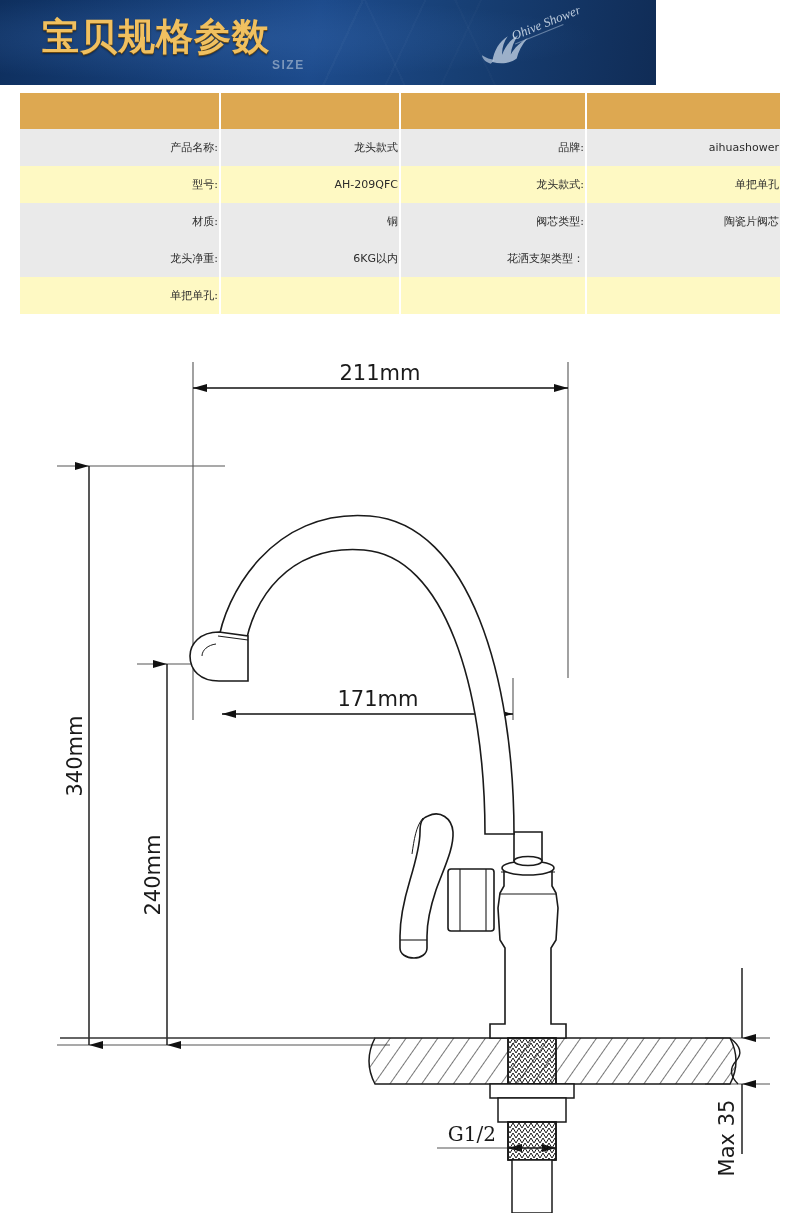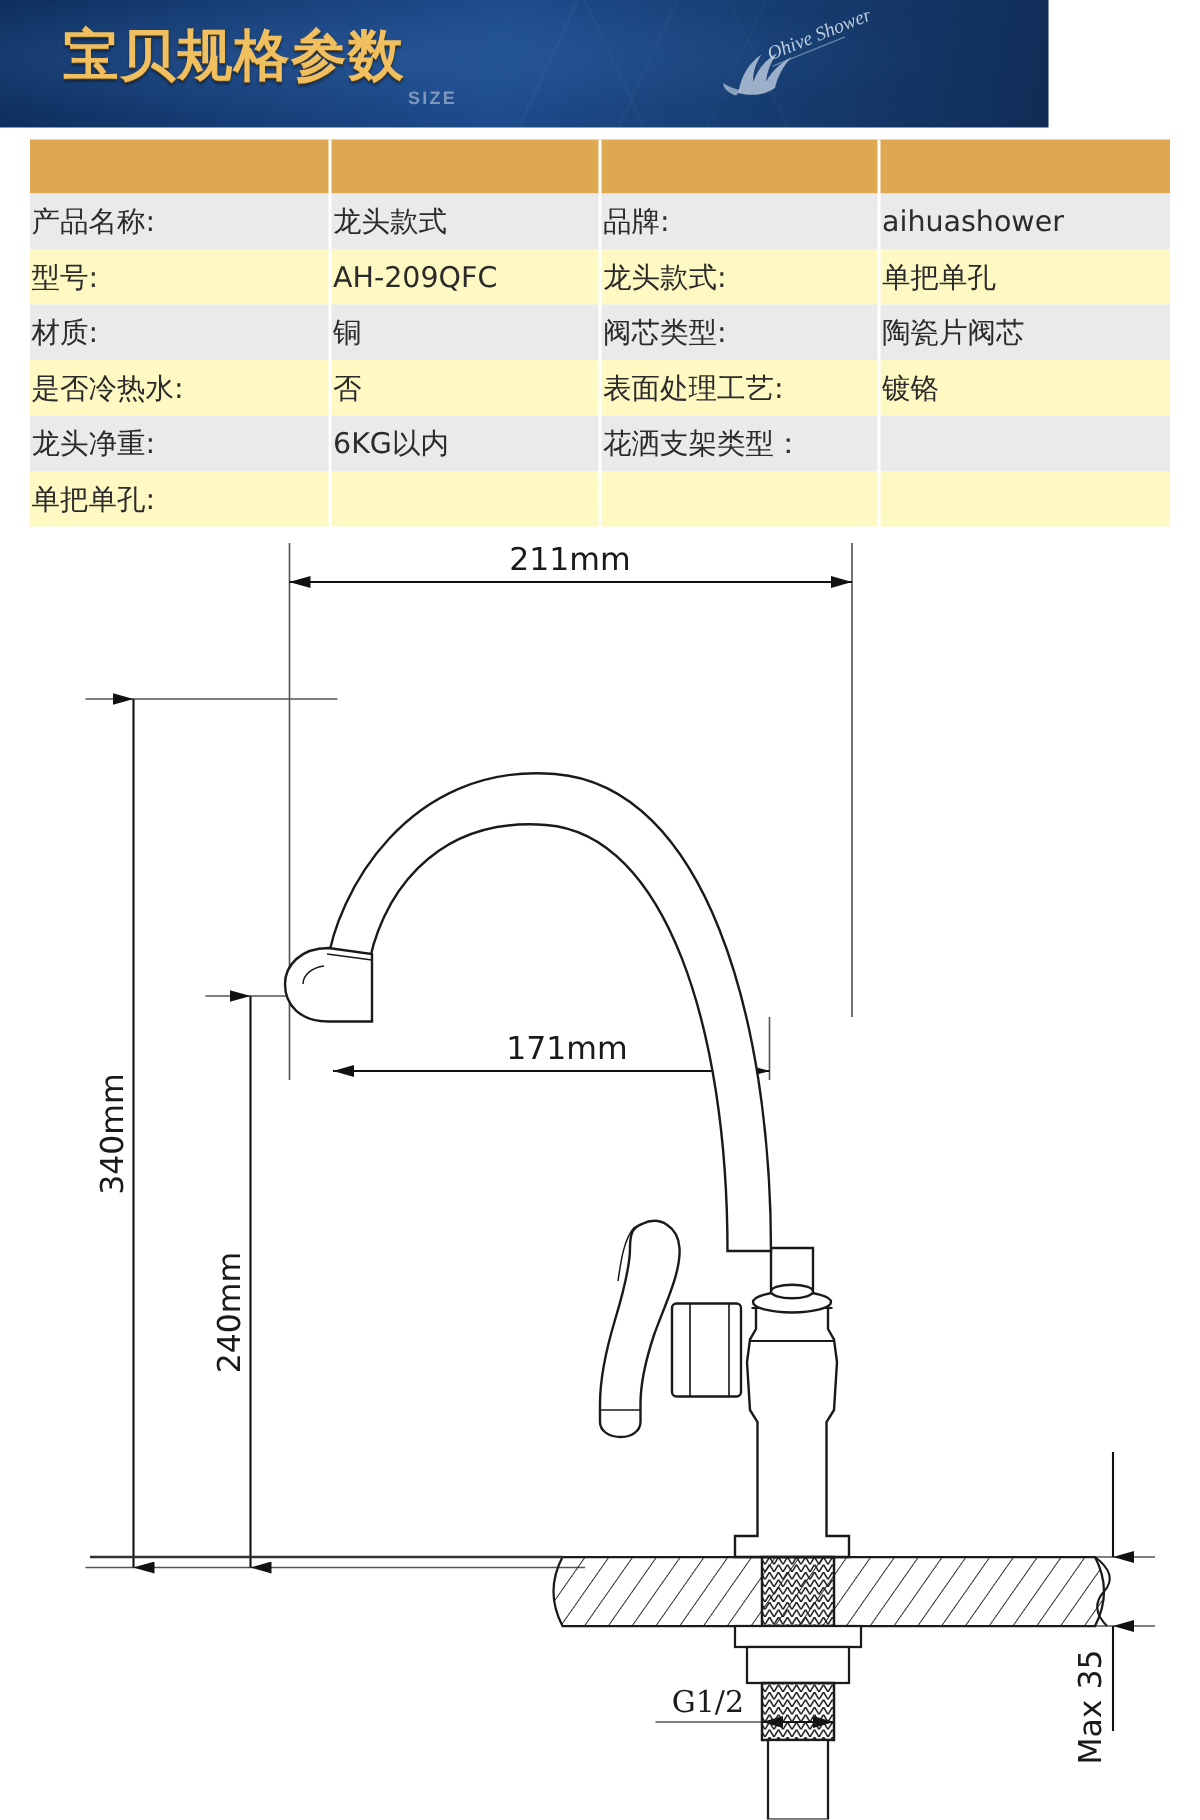--- a/index.html
+++ b/index.html
@@ -1,20 +1,20 @@
 <!DOCTYPE html>
 <html><head>
 <meta charset="utf-8">
 <style>
   html,body{margin:0;padding:0;background:#fff;}
   body{width:800px;height:1213px;font-family:"Liberation Sans","DejaVu Sans",sans-serif;overflow:hidden;}
 
   
   .banner{position:relative;width:656px;height:85px;overflow:hidden;
-    background:linear-gradient(100deg,#0e2f5e 0%,#17407a 28%,#1d4b8c 48%,#173f74 70%,#102c56 100%);padding-left:43px;}
+    background:linear-gradient(100deg,#0e2f5e 0%,#17407a 28%,#1d4b8c 48%,#173f74 70%,#102c56 100%);}
   .banner .diag{position:absolute;top:0;left:0;width:100%;height:100%;opacity:.5;
     background:
       linear-gradient(115deg,transparent 0 52%,rgba(255,255,255,.055) 52% 52.35%,transparent 52.35%),
       linear-gradient(115deg,transparent 0 61%,rgba(255,255,255,.05) 61% 61.3%,transparent 61.3%),
       linear-gradient(115deg,transparent 0 69%,rgba(255,255,255,.04) 69% 69.3%,transparent 69.3%),
       linear-gradient(65deg,transparent 0 58%,rgba(255,255,255,.05) 58% 58.3%,transparent 58.3%),
       linear-gradient(65deg,transparent 0 71%,rgba(255,255,255,.04) 71% 71.3%,transparent 71.3%);}
   .banner .vig{position:absolute;inset:0;background:radial-gradient(ellipse at 30% 45%,rgba(60,110,180,.35),transparent 62%);}
   .banner-title{position:absolute;left:42px;top:14px;font-size:37px;line-height:46px;font-weight:bold;
     color:#f0c060;letter-spacing:1px;text-shadow:0 1px 0 #6d4a10,0 2px 2px rgba(0,0,0,.45);
@@ -31,21 +31,21 @@
   .brand-sub{font-size:8.5px;letter-spacing:.4px;color:#8aa0bc;font-family:"Liberation Serif","DejaVu Serif",serif;
     font-weight:bold;margin-top:1px;}
   .brand-fine{margin-top:4px;}
   .brand-fine i{display:block;height:2px;background:rgba(140,165,200,.30);margin-bottom:2.5px;}
   .brand-fine i:nth-child(1){width:150px;} .brand-fine i:nth-child(2){width:128px;}
   .brand-fine i:nth-child(3){width:146px;} .brand-fine i:nth-child(4){width:119px;}
   .brand-fine i:nth-child(5){width:140px;} .brand-fine i:nth-child(6){width:70px;}
 
   
   .spec{position:absolute;left:20px;top:93px;width:760px;border-collapse:collapse;table-layout:fixed;}
-  .spec td{height:35px;font-size:19px;text-align:left;vertical-align:middle;color:#2b2b2b;
+  .spec td{height:35px;font-size:11px;text-align:right;vertical-align:middle;color:#2b2b2b;
     border-right:2px solid #fff;font-family:"DejaVu Sans","Liberation Sans",sans-serif;}
   .spec td:last-child{border-right:none;}
   .spec tr.head td{height:34px;background:#dda851;}
   .spec tr.rA td{background:#eaeaea;}
   .spec tr.rB td{background:#fef9c3;}
   .spec col.c1{width:200px;} .spec col.c2{width:180px;}
   .spec col.c3{width:186px;} .spec col.c4{width:194px;}
 
   
   .drawing{position:absolute;left:0;top:348px;width:660px;height:865px;}
@@ -105,26 +105,20 @@
       <td>AH-209QFC</td>
       <td>龙头款式:</td>
       <td>单把单孔</td>
     </tr>
     <tr class="rA">
       <td>材质:</td>
       <td>铜</td>
       <td>阀芯类型:</td>
       <td>陶瓷片阀芯</td>
     </tr>
-    <tr class="rB">
-      <td>是否冷热水:</td>
-      <td>否</td>
-      <td>表面处理工艺:</td>
-      <td>镀铬</td>
-    </tr>
     <tr class="rA">
       <td>龙头净重:</td>
       <td>6KG以内</td>
       <td>花洒支架类型：</td>
       <td></td>
     </tr>
     <tr class="rB">
       <td>单把单孔:</td>
       <td></td>
       <td></td>

